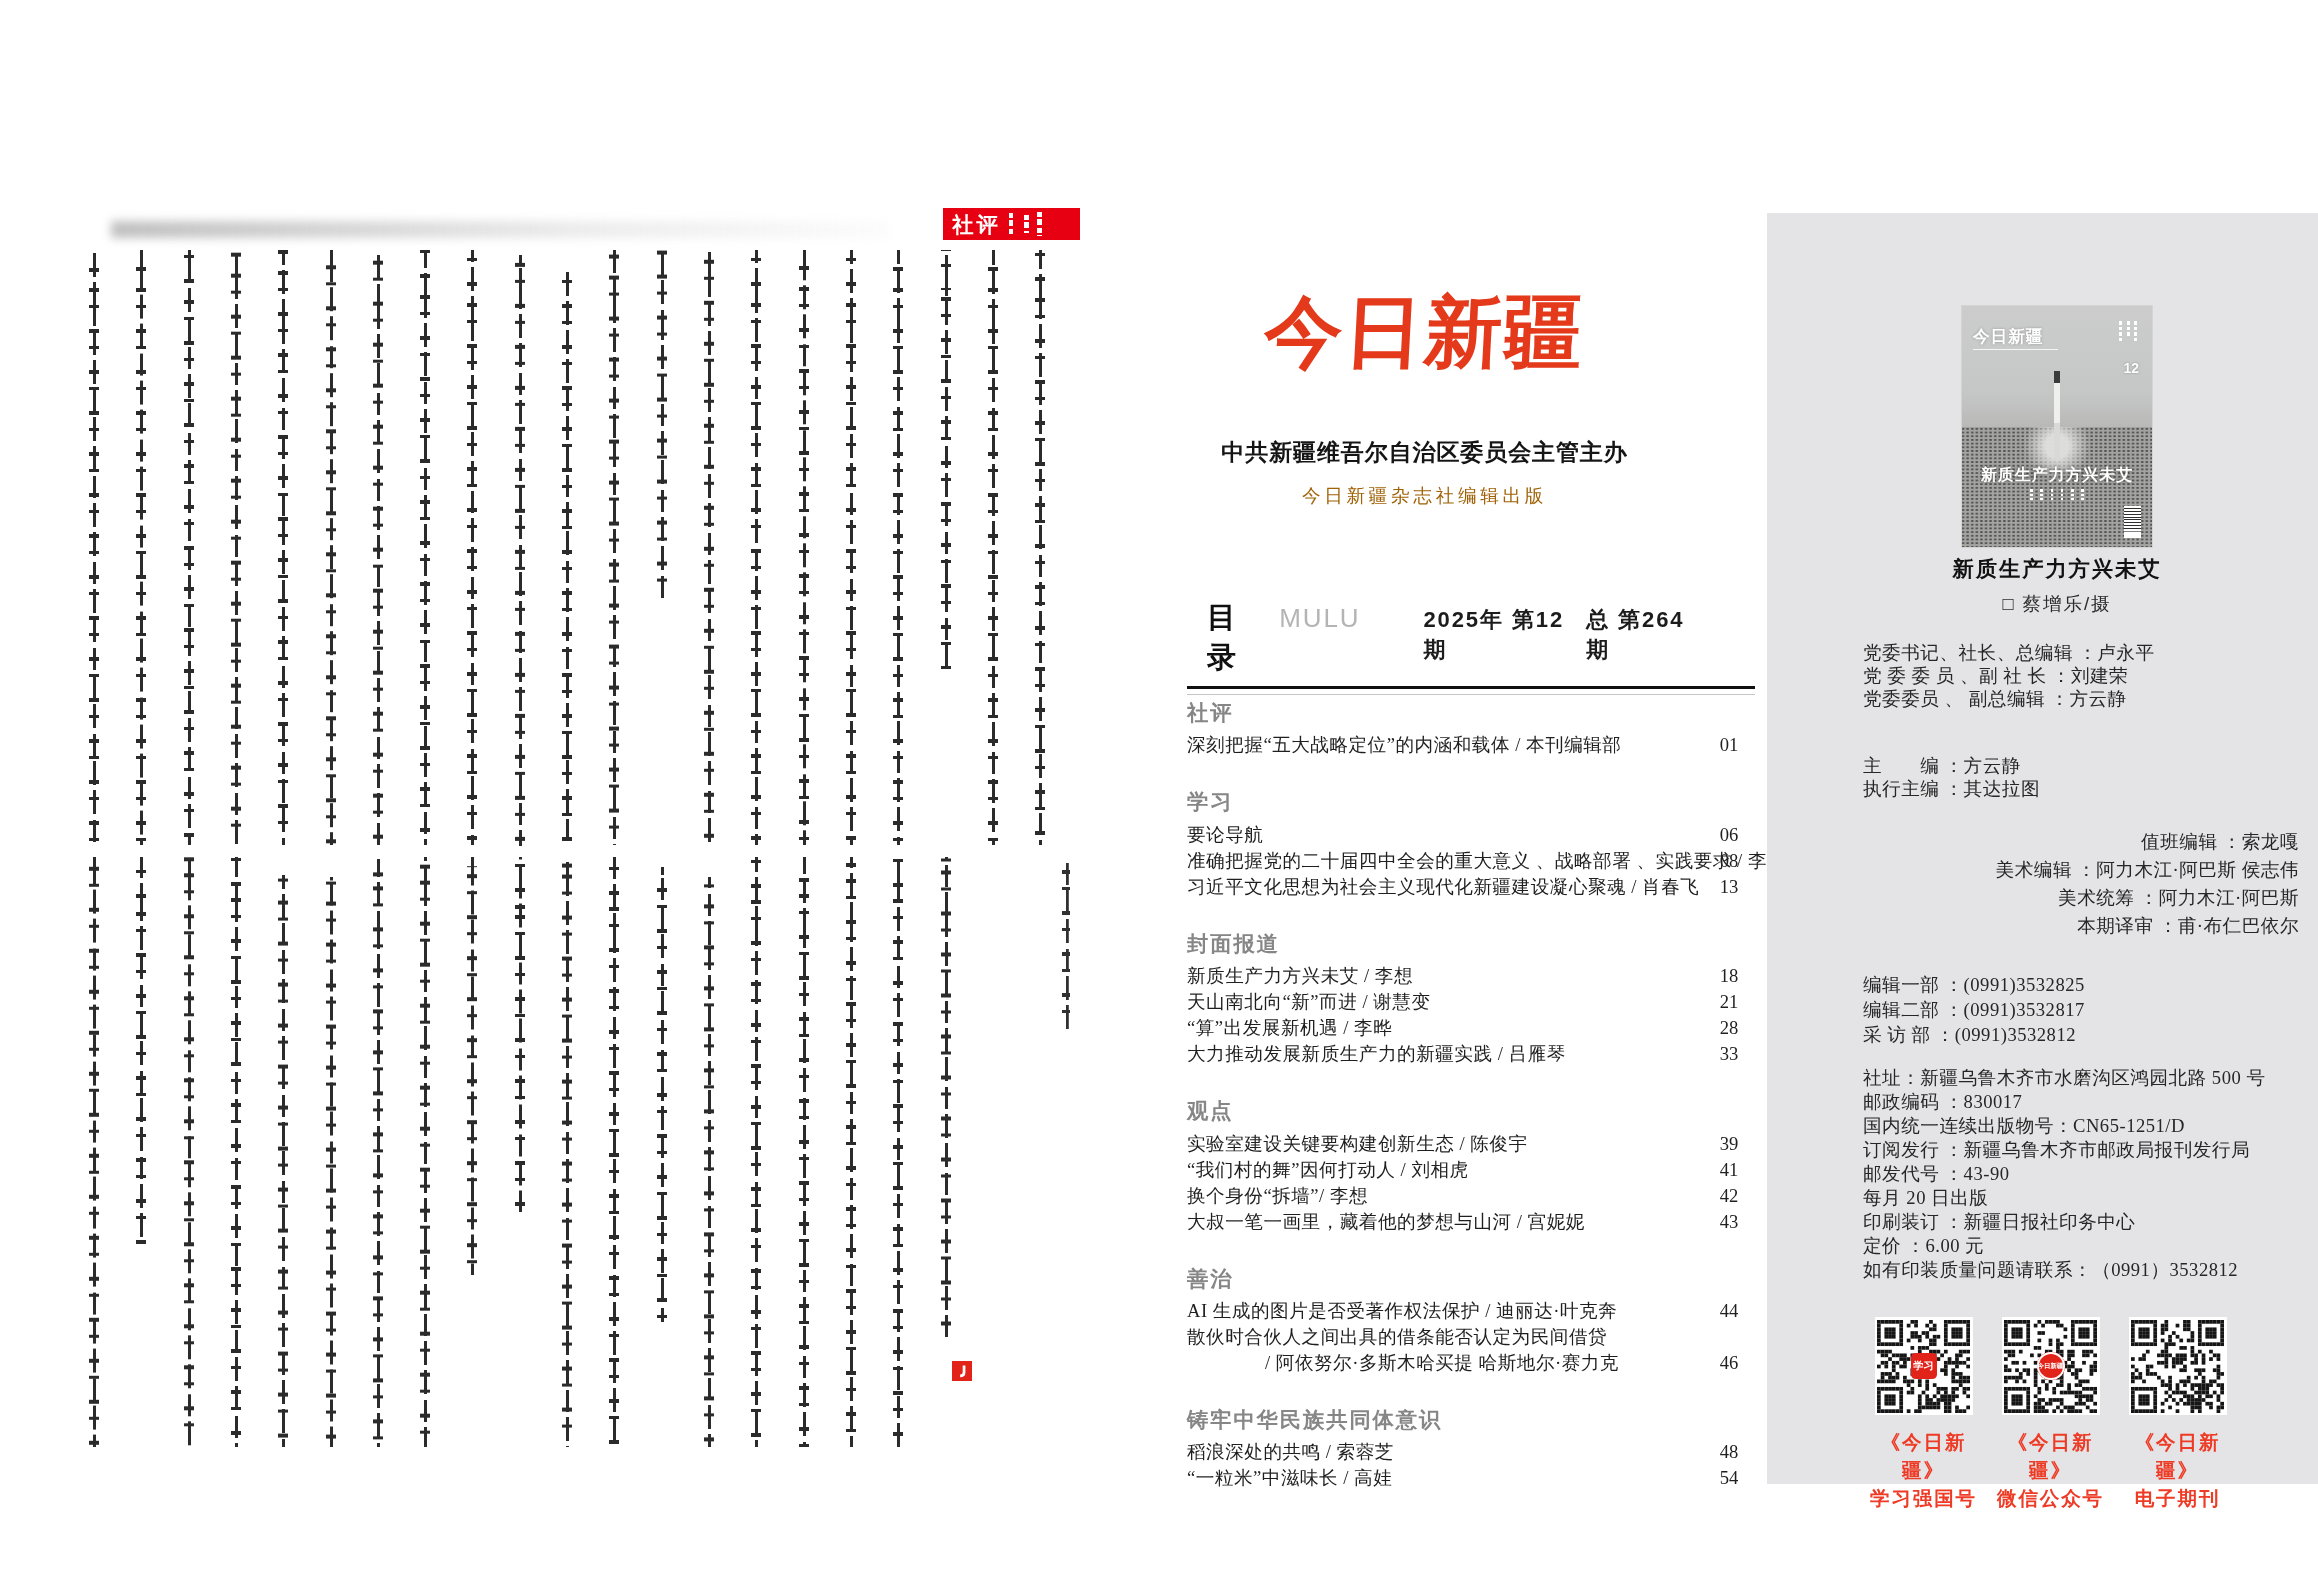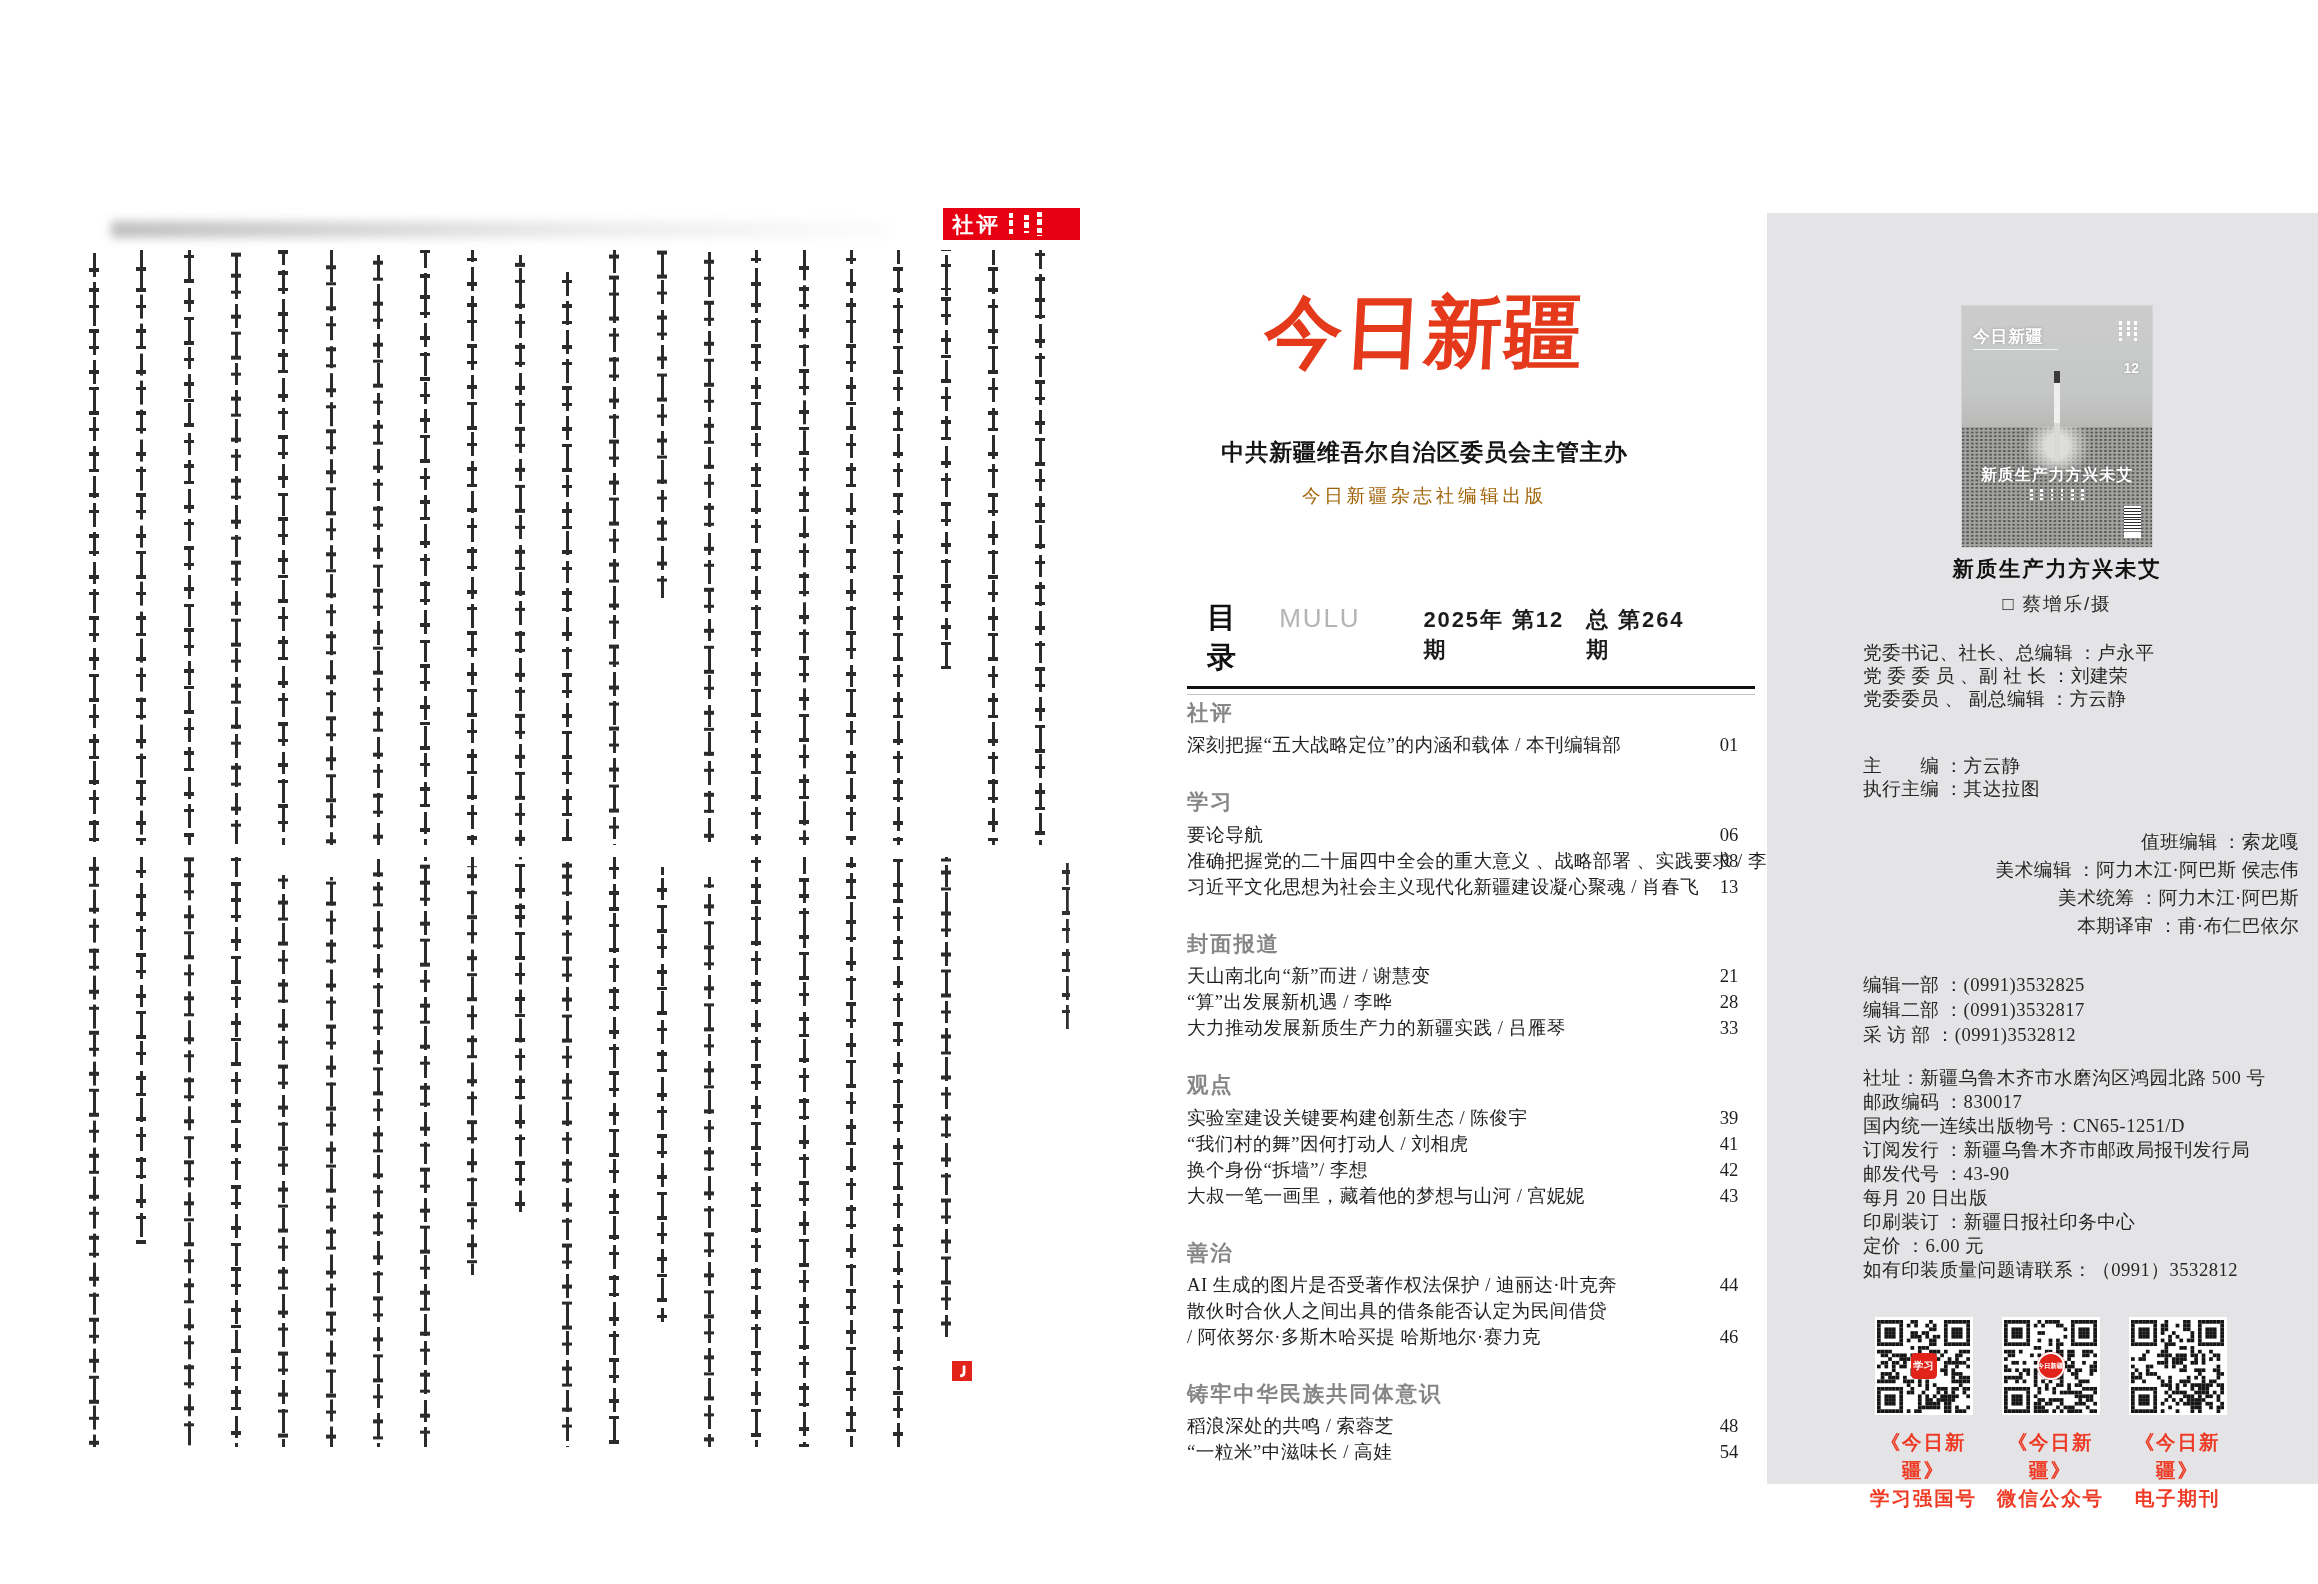--- a/index.html
+++ b/index.html
@@ -50,21 +50,21 @@
   .rule2{margin-top:4.6px;border-top:0.9px solid #c6c6c6;}
 
   .toc-list{position:absolute;left:1187px;top:688px;width:568px;}
   .toc-sec{margin-top:32px;}
   .toc-sec:first-child{margin-top:13px;}
   .sec-title{font-family:"Liberation Sans",sans-serif;font-weight:bold;font-size:21.3px;color:#868686;
              letter-spacing:1.9px;margin-bottom:7.4px;line-height:24px;}
   .toc-item{position:relative;line-height:26px;font-size:18.6px;color:#1f1f1f;white-space:nowrap;}
   .ti-text{display:inline-block;letter-spacing:0.5px;}
   .ti-page{position:absolute;right:16.7px;top:0;}
-  .toc-item[data-variant="right"] .ti-text{display:block;text-align:left;padding-right:58px;}
+  .toc-item[data-variant="right"] .ti-text{display:block;text-align:center;padding-right:58px;}
 
   
   .panel{position:absolute;left:1767px;top:213px;width:552px;height:1271px;background:#e4e4e6;}
   .cover{position:absolute;left:195px;top:93px;width:190px;height:241px;overflow:hidden;
          background:linear-gradient(180deg,#cccccc 0%,#c5c7c7 36%,#b9b9b7 50%,#a8a8a6 56%,#9d9d9b 100%);
          box-shadow:0 0 0 0.9px #d2d2d2;}
   .cov-field{position:absolute;left:-20%;right:-20%;top:50%;bottom:0;background-color:#a3a3a1;
      background-image:
        radial-gradient(circle at 50% 16%, rgba(225,225,223,.95) 0 7%, rgba(225,225,223,0) 20%),
        radial-gradient(rgba(52,52,50,.75) 0.9px, transparent 1.7px);
@@ -221,20 +221,24 @@
           <div class="toc-item">
           <span class="ti-text">习近平文化思想为社会主义现代化新疆建设凝心聚魂 / 肖春飞</span>
           <span class="ti-page">13</span>
         </div>
         </div>
     </div>
       <div class="toc-sec">
       <div class="sec-title">封面报道</div>
       <div class="sec-items">
 
+      <div class="toc-item">
+          <span class="ti-text">新质生产力方兴未艾 / 李想</span>
+          <span class="ti-page">18</span>
+        </div>
           <div class="toc-item">
           <span class="ti-text">天山南北向“新”而进 / 谢慧变</span>
           <span class="ti-page">21</span>
         </div>
           <div class="toc-item">
           <span class="ti-text">“算”出发展新机遇 / 李晔</span>
           <span class="ti-page">28</span>
         </div>
           <div class="toc-item">
           <span class="ti-text">大力推动发展新质生产力的新疆实践 / 吕雁琴</span>

